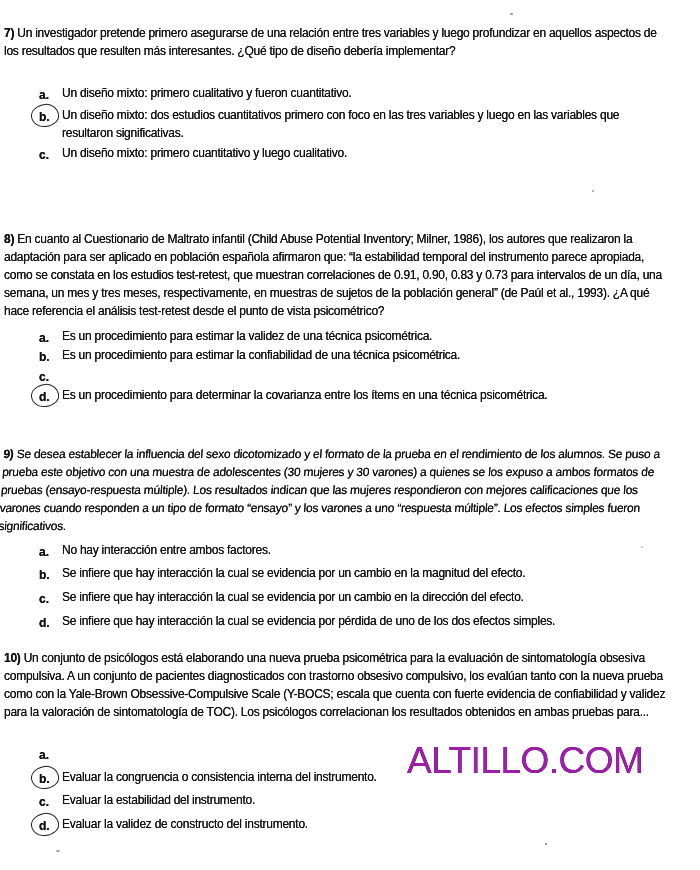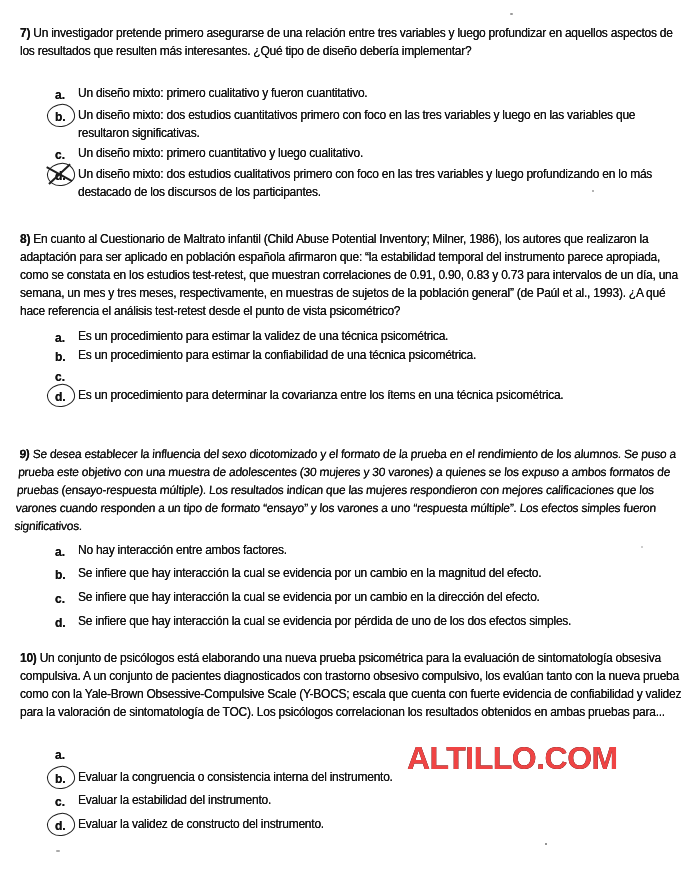--- a/index.html
+++ b/index.html
@@ -2,21 +2,21 @@
 <html><head>
 <meta charset="utf-8">
 <style>
   html,body{margin:0;padding:0;}
   body{
     width:700px;height:870px;position:relative;overflow:hidden;
     background:#ffffff;
     font-family:"Liberation Sans","DejaVu Sans",sans-serif;
     color:#121212;
   }
-  .q{position:absolute;left:20px;width:662px;}
+  .q{position:absolute;left:4px;width:662px;}
   .qbody{
     margin:0;font-size:12px;line-height:17.9px;letter-spacing:-0.25px;
     text-shadow:0 0 0.45px currentColor;
   }
   .qnum{font-weight:bold;}
   #q9 .qbody{transform:skewX(-4deg);transform-origin:top left;}
   .opts{padding-left:35px;}
   .opt{display:flex;align-items:flex-start;}
   #q7 .opts{margin-top:24px;} #q7 .opt{margin-bottom:2px;}
   #q8 .opts{margin-top:7px;}  #q8 .opt{margin-bottom:0;}
@@ -36,21 +36,21 @@
   }
   .mk-circle-x::before,.mk-circle-x::after{
     content:"";position:absolute;left:-3px;top:9px;width:29px;height:1.6px;
     background:#1e1e1e;
   }
   .mk-circle-x::before{transform:rotate(36deg);}
   .mk-circle-x::after{transform:rotate(-36deg);}
   
   .watermark{
     position:absolute;left:407px;top:740px;
-    font-size:32px;font-weight:bold;letter-spacing:-0.5px;color:#ef4444;
+    font-size:37px;font-weight:normal;letter-spacing:-0.5px;color:#a21caf;
     text-shadow:0 0 0.6px #000;
   }
   
   .speck{position:absolute;background:#9a9a9a;border-radius:1px;}
   .sp1{left:510px;top:13px;width:3px;height:2px;}
   .sp2{left:592px;top:190px;width:2px;height:2px;}
   .sp3{left:545px;top:843px;width:2px;height:2px;background:#6f6f6f;}
   .sp4{left:56px;top:850px;width:4px;height:2px;background:#aaa;}
   .sp5{left:641px;top:546px;width:2px;height:2px;background:#bdbdbd;}
 </style>
@@ -64,24 +64,20 @@
       <span class="lw"><span class="lt">a.</span></span>
       <span class="ot">Un diseño mixto: primero cualitativo y fueron cuantitativo.</span>
     </div>
     <div class="opt">
       <span class="lw"><span class="mk mk-circle"></span><span class="lt">b.</span></span>
       <span class="ot">Un diseño mixto: dos estudios cuantitativos primero con foco en las tres variables y luego en las variables que resultaron significativas.</span>
     </div>
     <div class="opt">
       <span class="lw"><span class="lt">c.</span></span>
       <span class="ot">Un diseño mixto: primero cuantitativo y luego cualitativo.</span>
-    </div>
-    <div class="opt">
-      <span class="lw"><span class="mk mk-circle-x"></span><span class="lt">d.</span></span>
-      <span class="ot">Un diseño mixto: dos estudios cualitativos primero con foco en las tres variables y luego profundizando en lo más destacado de los discursos de los participantes.</span>
     </div>
   </div>
 </section>
 
 <section class="q" id="q8" style="top:231px">
   <p class="qbody"><span class="qnum">8)</span> <span>En cuanto al Cuestionario de Maltrato infantil (Child Abuse Potential Inventory; Milner, 1986), los autores que realizaron la adaptación para ser aplicado en población española afirmaron que: “la estabilidad temporal del instrumento parece apropiada, como se constata en los estudios test-retest, que muestran correlaciones de 0.91, 0.90, 0.83 y 0.73 para intervalos de un día, una semana, un mes y tres meses, respectivamente, en muestras de sujetos de la población general” (de Paúl et al., 1993).  ¿A qué hace referencia el análisis test-retest desde el punto de vista psicométrico?</span></p>
   <div class="opts">
     <div class="opt">
       <span class="lw"><span class="lt">a.</span></span>
       <span class="ot">Es un procedimiento para estimar la validez de una técnica psicométrica.</span>

